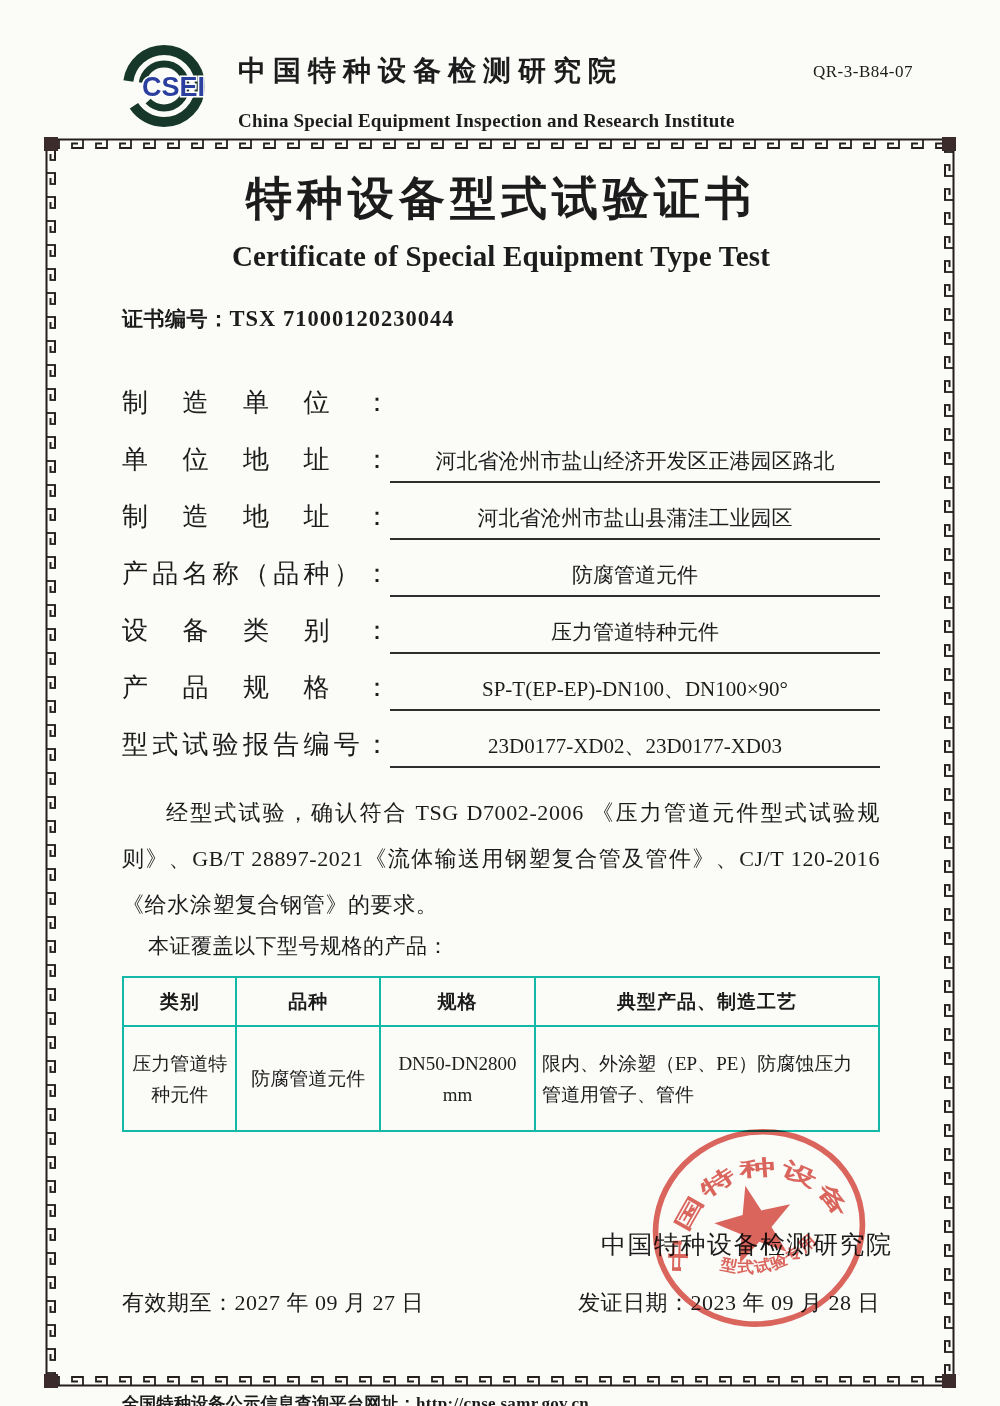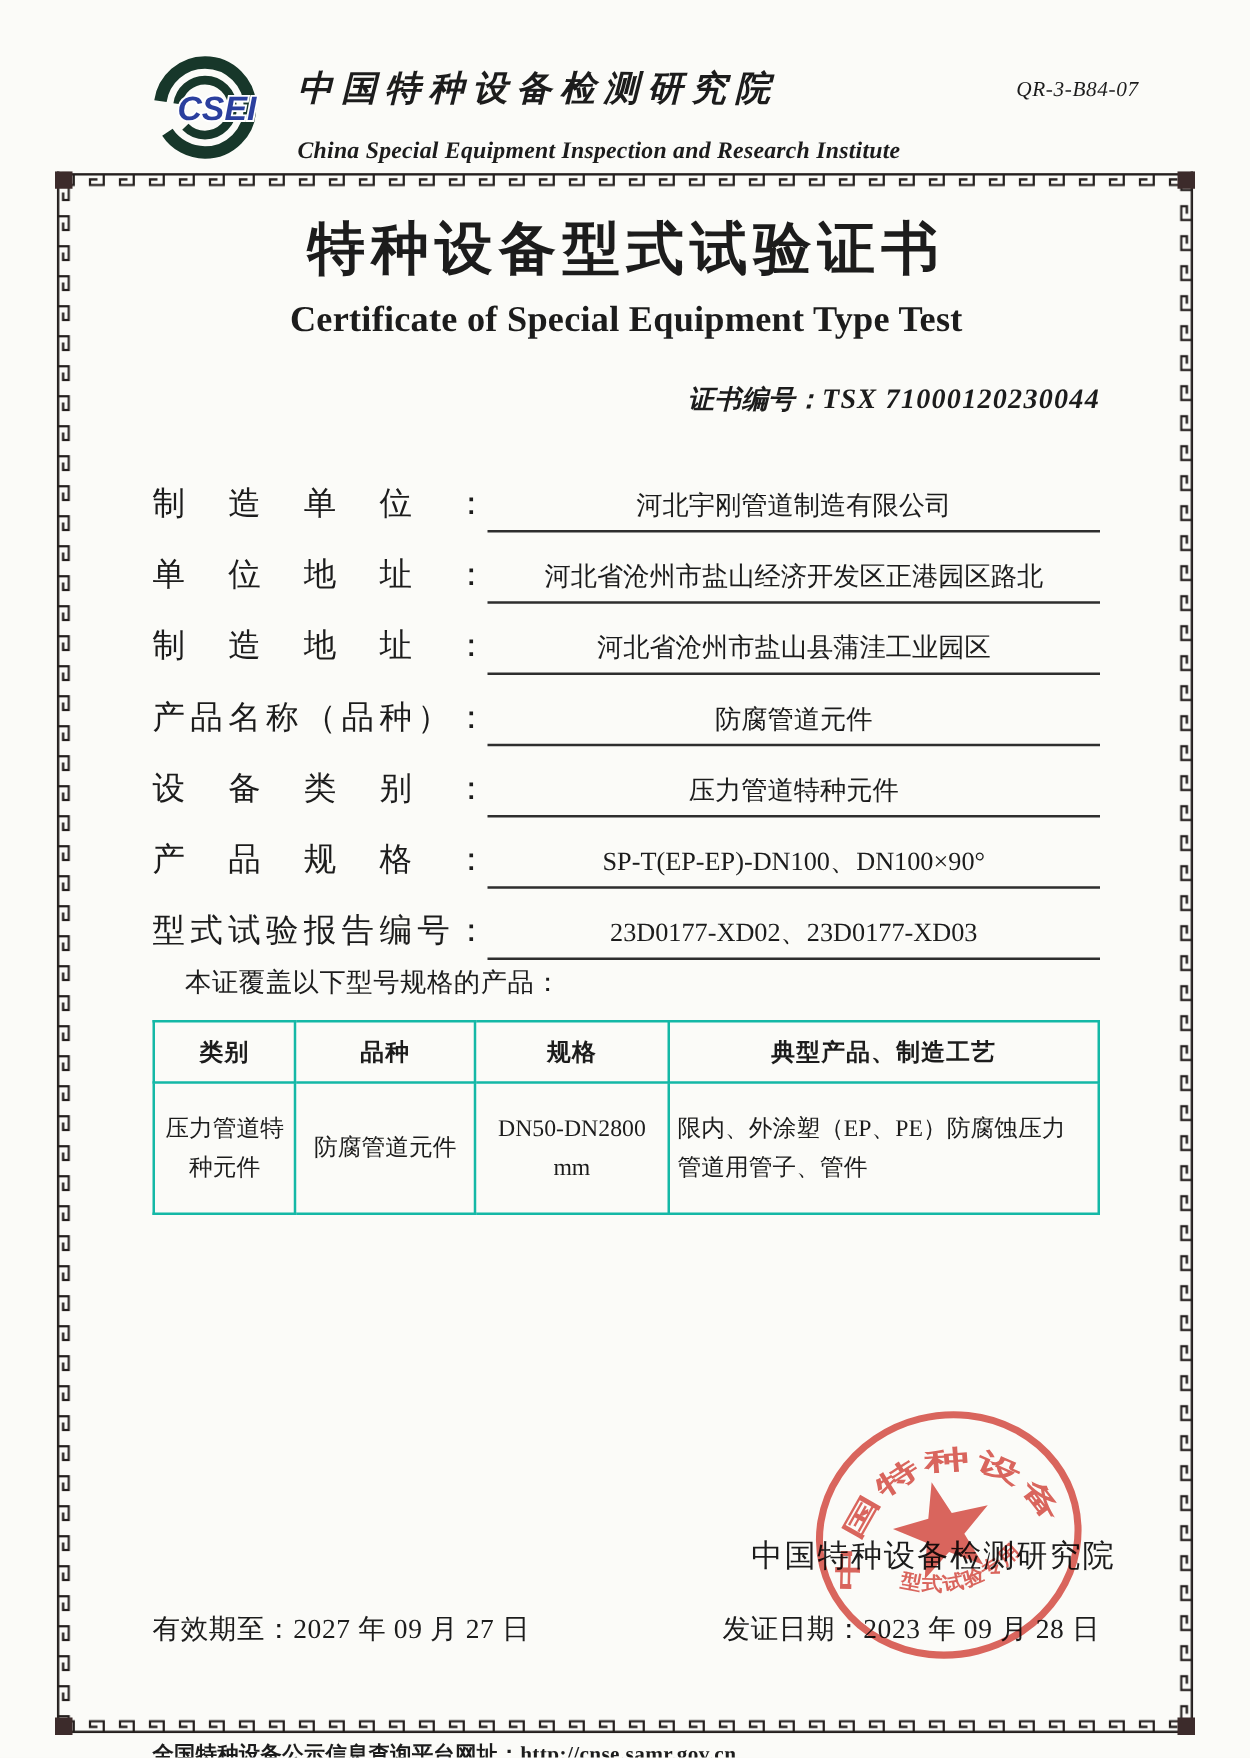--- a/index.html
+++ b/index.html
@@ -5,36 +5,36 @@
   html,body{margin:0;padding:0;}
   body{
     width:1000px;height:1406px;position:relative;
     background:#f7f7f4;
     font-family:"Liberation Serif","DejaVu Serif",serif;
     color:#1c1c1c;overflow:hidden;
   }
   .page{position:absolute;inset:0;background:#fbfbf8;}
 
   
-  .masthead{position:absolute;top:0;left:0;width:1000px;height:137px;font-style:italic;}
+  .masthead{position:absolute;top:0;left:0;width:1000px;height:137px;}
   .logo{position:absolute;left:116px;top:42px;width:106px;height:88px;}
   .org-block{position:absolute;left:238px;top:52px;width:560px;}
   .org-cn{font-size:28px;font-weight:bold;letter-spacing:7px;white-space:nowrap;}
   .org-en{font-size:19px;font-weight:bold;margin-top:20px;white-space:nowrap;letter-spacing:.2px;}
   .form-code{position:absolute;left:813px;top:62px;font-size:17px;letter-spacing:.5px;}
 
   
   .frame{position:absolute;left:44px;top:137px;}
 
   
   .body-col{position:absolute;left:122px;top:160px;width:758px;}
   .title-cn{text-align:center;font-size:46px;font-weight:bold;letter-spacing:5px;margin-top:8px;}
   .title-en{text-align:center;font-size:29px;font-weight:bold;margin-top:10px;letter-spacing:.2px;}
   .title-cat{text-align:center;font-size:27px;font-weight:bold;margin-top:16px;letter-spacing:2px;}
-  .cert-no{text-align:right;font-size:21px;font-weight:bold;margin-top:32px;letter-spacing:.5px;font-style:italic;}
+  .cert-no{text-align:left;font-size:21px;font-weight:bold;margin-top:32px;letter-spacing:.5px;}
   .cert-no .num{font-size:22.5px;letter-spacing:1px;}
 
   .fields{margin-top:36px;}
   .f-row{display:flex;align-items:flex-end;height:57px;}
   .f-label{width:268px;font-size:26px;text-align:justify;text-align-last:justify;padding-bottom:6px;flex:none;}
   .f-line{flex:1;border-bottom:2px solid #2e2e2e;text-align:center;font-size:21px;padding-bottom:6px;white-space:nowrap;}
 
   .statement{margin-top:22px;font-size:22px;line-height:46px;text-align:justify;text-indent:2em;letter-spacing:.6px;}
   .coverage{margin-top:4px;font-size:21px;padding-left:26px;letter-spacing:.5px;}
 
@@ -98,21 +98,20 @@
     <div class="title-cn">特种设备型式试验证书</div>
     <div class="title-en">Certificate of Special Equipment Type Test</div>
 
     <div class="cert-no">
       <span>证书编号：</span><span class="num">TSX 71000120230044</span>
     </div>
 
     <div class="fields">
       <div class="f-row">
         <span class="f-label">制造单位：</span>
-        <span class="f-line">河北宇刚管道制造有限公司</span>
       </div>
       <div class="f-row">
         <span class="f-label">单位地址：</span>
         <span class="f-line">河北省沧州市盐山经济开发区正港园区路北</span>
       </div>
       <div class="f-row">
         <span class="f-label">制造地址：</span>
         <span class="f-line">河北省沧州市盐山县蒲洼工业园区</span>
       </div>
       <div class="f-row">
@@ -126,20 +125,21 @@
       <div class="f-row">
         <span class="f-label">产品规格：</span>
         <span class="f-line">SP-T(EP-EP)-DN100、DN100×90°</span>
       </div>
       <div class="f-row">
         <span class="f-label">型式试验报告编号：</span>
         <span class="f-line">23D0177-XD02、23D0177-XD03</span>
       </div>
     </div>
 
+    <div class="statement">经型式试验，确认符合 TSG D7002-2006 《压力管道元件型式试验规则》、GB/T 28897-2021《流体输送用钢塑复合管及管件》、CJ/T 120-2016《给水涂塑复合钢管》的要求。</div>
     <div class="coverage">本证覆盖以下型号规格的产品：</div>
 
     <table class="spec">
       <colgroup>
           <col class="c1">
           <col class="c2">
           <col class="c3">
           <col class="c4">
         </colgroup>
       <thead>

